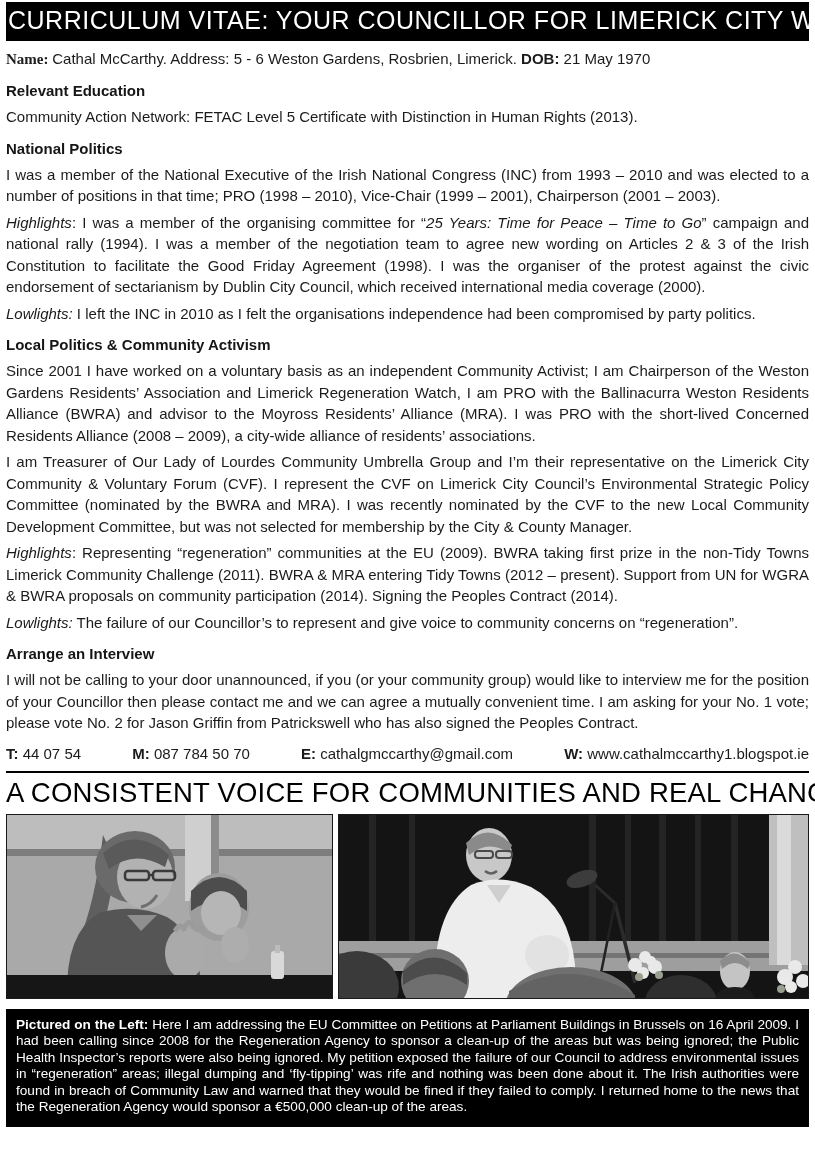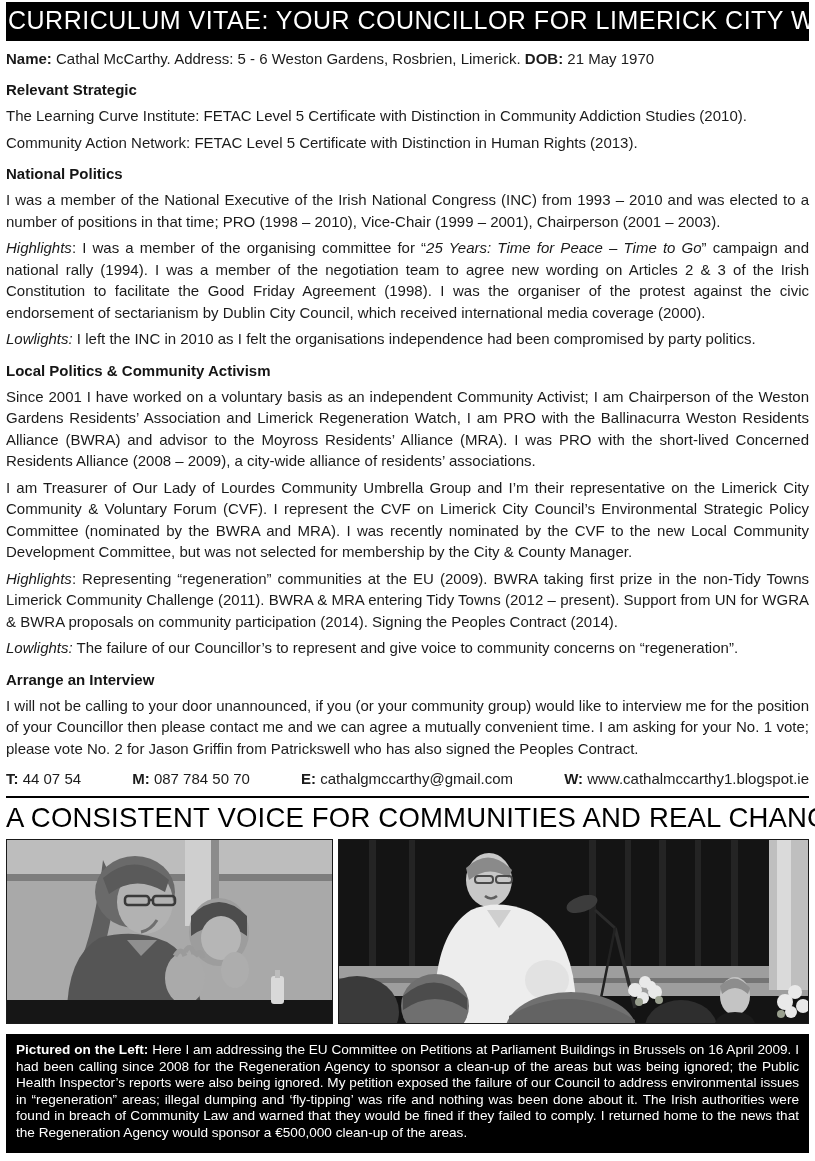--- a/index.html
+++ b/index.html
@@ -41,24 +41,23 @@
 </style>
 </head>
 <body>
 
 <div class="page">
 
   <div class="header-bar">
     <span>CURRICULUM VITAE: YOUR COUNCILLOR FOR LIMERICK CITY WEST</span>
   </div>
 
-  <p class="info-line"><span style="font-weight: bold;">Name: </span><span>Cathal McCarthy. </span><span style="font-weight: normal;">Address: </span><span>5 - 6 Weston Gardens, Rosbrien, Limerick. </span><span style="font-weight: bold;">DOB: </span><span>21 May 1970</span></p>
+  <p class="info-line"><span style="font-weight: bold; font-family: Liberation Serif, serif;">Name: </span><span>Cathal McCarthy. </span><span style="font-weight: normal;">Address: </span><span>5 - 6 Weston Gardens, Rosbrien, Limerick. </span><span style="font-weight: bold;">DOB: </span><span>21 May 1970</span></p>
 
-  <h3 class="sec-heading">Relevant Strategic</h3>
-  <p class="body-p edu-p">The Learning Curve Institute: FETAC Level 5 Certificate with Distinction in Community Addiction Studies (2010).</p>
+  <h3 class="sec-heading">Relevant Education</h3>
   <p class="body-p edu-p">Community Action Network: FETAC Level 5 Certificate with Distinction in Human Rights (2013).</p>
 
   <h3 class="sec-heading">National Politics</h3>
   <p class="body-p">I was a member of the National Executive of the Irish National Congress (INC) from 1993 – 2010 and was elected to a number of positions in that time; PRO (1998 – 2010), Vice-Chair (1999 – 2001), Chairperson (2001 – 2003).</p>
   <p class="body-p"><span style="font-style: italic;">Highlights</span><span>: I was a member of the organising committee for “</span><span style="font-style: italic;">25 Years: Time for Peace – Time to Go</span><span>” campaign and national rally (1994). I was a member of the negotiation team to agree new wording on Articles 2 &amp; 3 of the Irish Constitution to facilitate the Good Friday Agreement (1998). I was the organiser of the protest against the civic endorsement of sectarianism by Dublin City Council, which received international media coverage (2000).</span></p>
   <p class="body-p"><span style="font-style: italic;">Lowlights:</span><span> I left the INC in 2010 as I felt the organisations independence had been compromised by party politics.</span></p>
 
   <h3 class="sec-heading">Local Politics &amp; Community Activism</h3>
   <p class="body-p">Since 2001 I have worked on a voluntary basis as an independent Community Activist; I am Chairperson of the Weston Gardens Residents’ Association and Limerick Regeneration Watch, I am PRO with the Ballinacurra Weston Residents Alliance (BWRA) and advisor to the Moyross Residents’ Alliance (MRA). I was PRO with the short-lived Concerned Residents Alliance (2008 – 2009), a city-wide alliance of residents’ associations.</p>
   <p class="body-p">I am Treasurer of Our Lady of Lourdes Community Umbrella Group and I’m their representative on the Limerick City Community &amp; Voluntary Forum (CVF). I represent the CVF on Limerick City Council’s Environmental Strategic Policy Committee (nominated by the BWRA and MRA). I was recently nominated by the CVF to the new Local Community Development Committee, but was not selected for membership by the City &amp; County Manager.</p>

